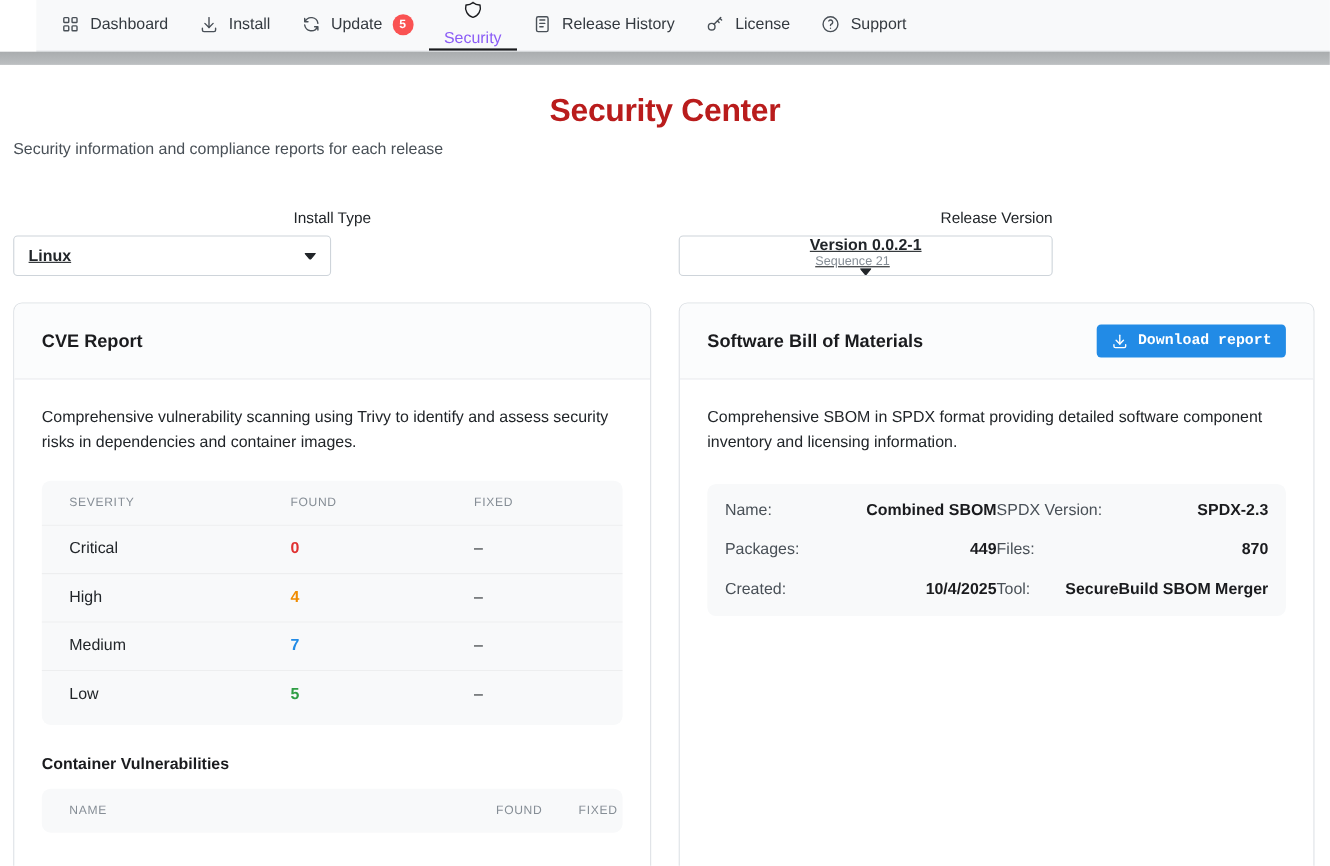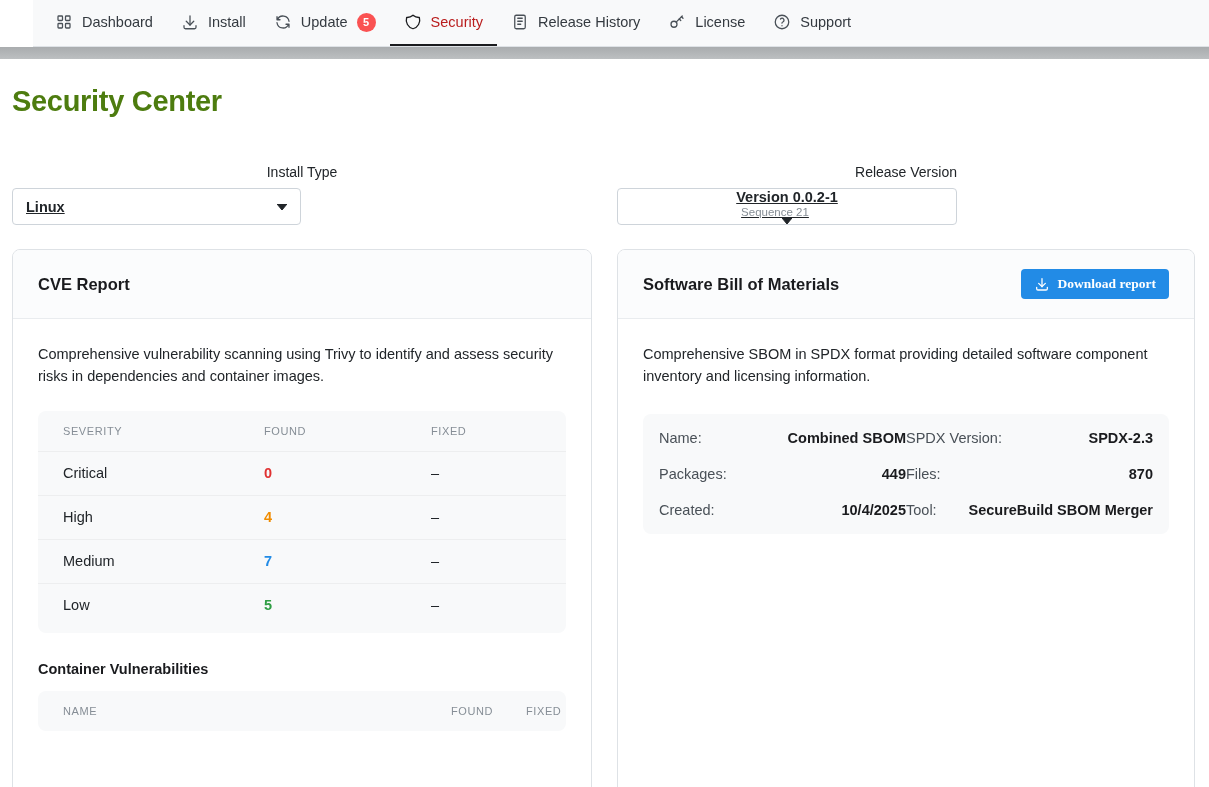--- a/index.html
+++ b/index.html
@@ -16,34 +16,34 @@
     border-bottom:1px solid #dee2e6;
     padding-left:8px;
     margin-left:33px;
   }
   .nav-item {
     display:flex; align-items:center; gap:9px;
     padding:0 14px; font-size:14.5px; color:#343a40;
     cursor:pointer; border-bottom:2px solid transparent;
   }
   .nav-item svg { stroke:#495057; }
-  .nav-item.active { border-bottom-color:#1a1b1e; color:#b91c1c; }
+  .nav-item.active { border-bottom-color:#1a1b1e; color:#8b5cf6;flex-direction:column; }
   .nav-item.active svg { stroke:#1a1b1e; }
   .badge {
     min-width:19px; height:19px; padding:0 5px;
     border-radius:10px; background:#fa5252; color:#fff;
     font-size:11px; font-weight:700;
     display:flex; align-items:center; justify-content:center;
   }
   .icon { display:flex; align-items:center; }
   
   .strip { height:12px; background:linear-gradient(180deg,#a9acae,#bcbfc1); }
   
   .content { padding:0 12px; }
-  .page-title { font-size:29px; font-weight:700; margin:26px 0 0; letter-spacing:-0.3px; color:#4d7c0f; }
+  .page-title { font-size:29px; font-weight:700; margin:26px 0 0; letter-spacing:-0.3px; color:#b91c1c;text-align:center; }
   .page-subtitle { margin-top:10px; font-size:14.5px; color:#495057; }
   .grid2 { display:grid; grid-template-columns:580px 578px; column-gap:25px; }
   
   .filters { margin-top:46px; }
   .field-label { font-size:14px; color:#212529; margin-bottom:8px;text-align:center; }
   .select {
     height:37px; border:1px solid #ced4da; border-radius:4px;
     background:#fff; display:flex; align-items:center;
     padding:0 13px; font-size:14.5px; font-weight:600; cursor:pointer;text-decoration:underline;
   }
@@ -81,21 +81,21 @@
     align-items:center; height:40px; margin:14px 25px 0; padding:0 25px;
     background:#f8f9fa; border-radius:8px;
     font-size:11px; color:#868e96; letter-spacing:0.6px; font-weight:500;
   }
   
   .btn-download {
     display:flex; align-items:center; gap:8px;
     height:30px; padding:0 13px;
     background:#228be6; border:none; border-radius:4px;
     color:#fff; font-size:13.5px; font-weight:600;
-    font-family:Liberation Serif, serif; cursor:pointer;
+    font-family:Liberation Mono, monospace; cursor:pointer;
   }
   .sbom-details { margin:26px 25px 0; background:#f8f9fa; border-radius:8px; padding:6px 16px; }
   .sbom-row { display:grid; grid-template-columns:1fr 1fr; height:36px; align-items:center; }
   .kv { display:flex; justify-content:space-between; align-items:center; font-size:14.5px; white-space:nowrap; }
   .kv .k { color:#495057; }
   .kv .v { font-weight:700; color:#1a1b1e; }
 </style>
 </head>
 <body>
 
@@ -178,20 +178,21 @@
     </span>
     <span>Support</span>
   </div>
 </div>
 
 <div class="strip"></div>
 
 <div class="content">
 
   <h1 class="page-title">Security Center</h1>
+  <div class="page-subtitle">Security information and compliance reports for each release</div>
 
   <div class="grid2 filters">
     <div>
       <div class="field-label">Install Type</div>
       <div class="select select-install">
         <span>Linux</span>
         <span class="spacer"></span>
         <span class="caret">
           <svg width="10" height="6" viewBox="0 0 10 6" stroke="currentColor">
               <path d="M0 0l5 6 5-6z" fill="#212529"></path>

